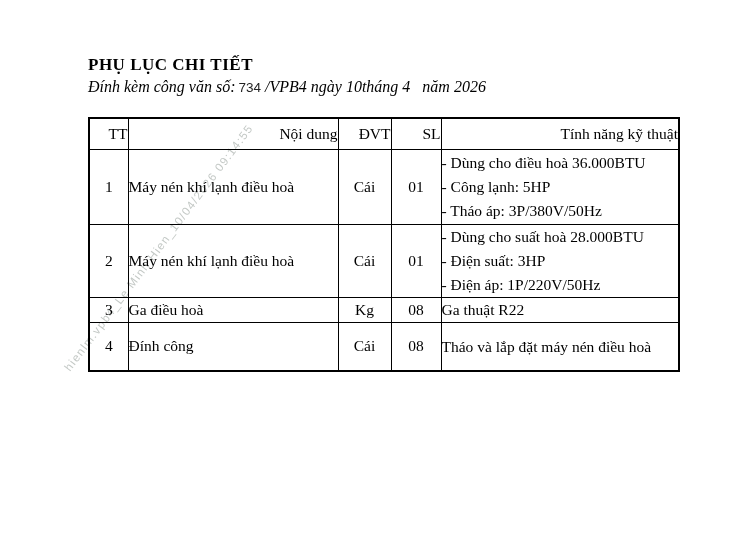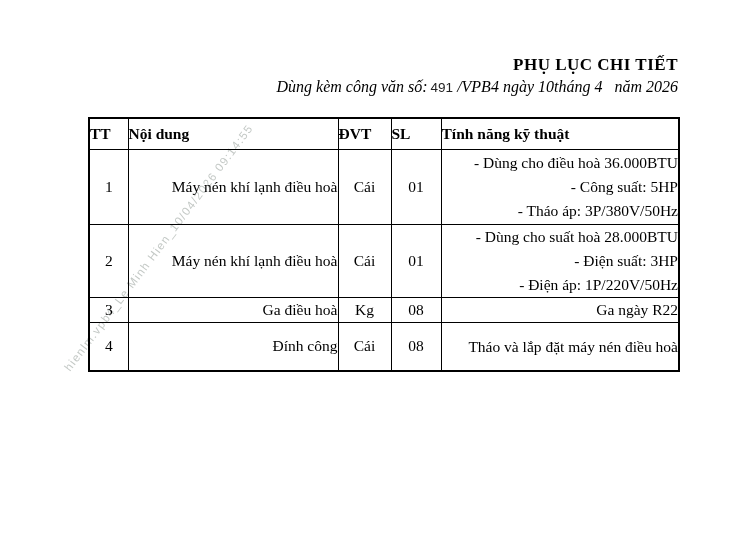--- a/index.html
+++ b/index.html
@@ -20,21 +20,21 @@
     font-size:11.5px;
     letter-spacing:1.3px;
     color:rgba(122,134,126,0.45);
     white-space:nowrap;
     pointer-events:none;
   }
   .header-block{
     position:absolute;
     left:88px;top:55px;
     width:590px;
-    text-align:right;
+    text-align:left;
   }
   .title{
     font-size:17px;
     font-weight:bold;
     letter-spacing:0.5px;
     margin-bottom:3px;
   }
   .subtitle{
     font-size:16px;
   }
@@ -56,45 +56,45 @@
     border:2px solid #000;
   }
   table.detail th, table.detail td{
     border:1.5px solid #000;
     font-size:15.5px;
     padding:0;
     vertical-align:middle;
     overflow:hidden;
   }
   table.detail th{
-    font-weight:bold;
-    text-align:left;
+    font-weight:normal;
+    text-align:right;
     height:30px;
   }
   td.c{text-align:center;}
-  td.l{text-align:right;padding-left:9px;padding-right:4px;}
+  td.l{text-align:left;padding-left:9px;padding-right:4px;}
   td.specs{padding-left:7px;padding-right:2px;}
   .specline{line-height:24px;}
   tr.row-1{height:75px;}
   tr.row-2{height:73px;}
   tr.row-3{height:25px;}
   tr.row-4{height:48px;}
   tr.row-4 .specline{line-height:21px;}
   tr.row-3 .specline{line-height:22px;}
 </style>
 </head>
 <body>
 
 <div class="page">
 
   <div class="watermark">hienlm.vpb4_Le Minh Hien_10/04/2026 09:14:55</div>
 
   <div class="header-block">
     <div class="title">PHỤ LỤC CHI TIẾT</div>
-    <div class="subtitle"><span class="it">Dùng kèm công văn số:</span><span class="num">491</span><span class="it pre"> /VPB4 ngày 10tháng 4   năm 2026</span></div>
+    <div class="subtitle"><span class="it">Đính kèm công văn số:</span><span class="num">734</span><span class="it pre"> /VPB4 ngày 10tháng 4   năm 2026</span></div>
   </div>
 
   <table class="detail">
     <colgroup>
       <col style="width:39px">
       <col style="width:210px">
       <col style="width:53px">
       <col style="width:50px">
       <col style="width:238px">
     </colgroup>
@@ -108,42 +108,42 @@
       </tr>
     </thead>
     <tbody>
       <tr class="row-1">
         <td class="c">1</td>
         <td class="l">Máy nén khí lạnh điều hoà</td>
         <td class="c">Cái</td>
         <td class="c">01</td>
         <td class="l specs">
           <div class="specline">- Dùng cho điều hoà 36.000BTU</div>
-          <div class="specline">- Công suất: 5HP</div>
+          <div class="specline">- Công lạnh: 5HP</div>
           <div class="specline">- Tháo áp: 3P/380V/50Hz</div>
         </td>
       </tr>
       <tr class="row-2">
         <td class="c">2</td>
         <td class="l">Máy nén khí lạnh điều hoà</td>
         <td class="c">Cái</td>
         <td class="c">01</td>
         <td class="l specs">
           <div class="specline">- Dùng cho suất hoà 28.000BTU</div>
           <div class="specline">- Điện suất: 3HP</div>
           <div class="specline">- Điện áp: 1P/220V/50Hz</div>
         </td>
       </tr>
       <tr class="row-3">
         <td class="c">3</td>
         <td class="l">Ga điều hoà</td>
         <td class="c">Kg</td>
         <td class="c">08</td>
         <td class="l specs">
-          <div class="specline">Ga ngày R22</div>
+          <div class="specline">Ga thuật R22</div>
         </td>
       </tr>
       <tr class="row-4">
         <td class="c">4</td>
         <td class="l">Đính công</td>
         <td class="c">Cái</td>
         <td class="c">08</td>
         <td class="l specs">
           <div class="specline">Tháo và lắp đặt máy nén điều hoà</div>
         </td>

